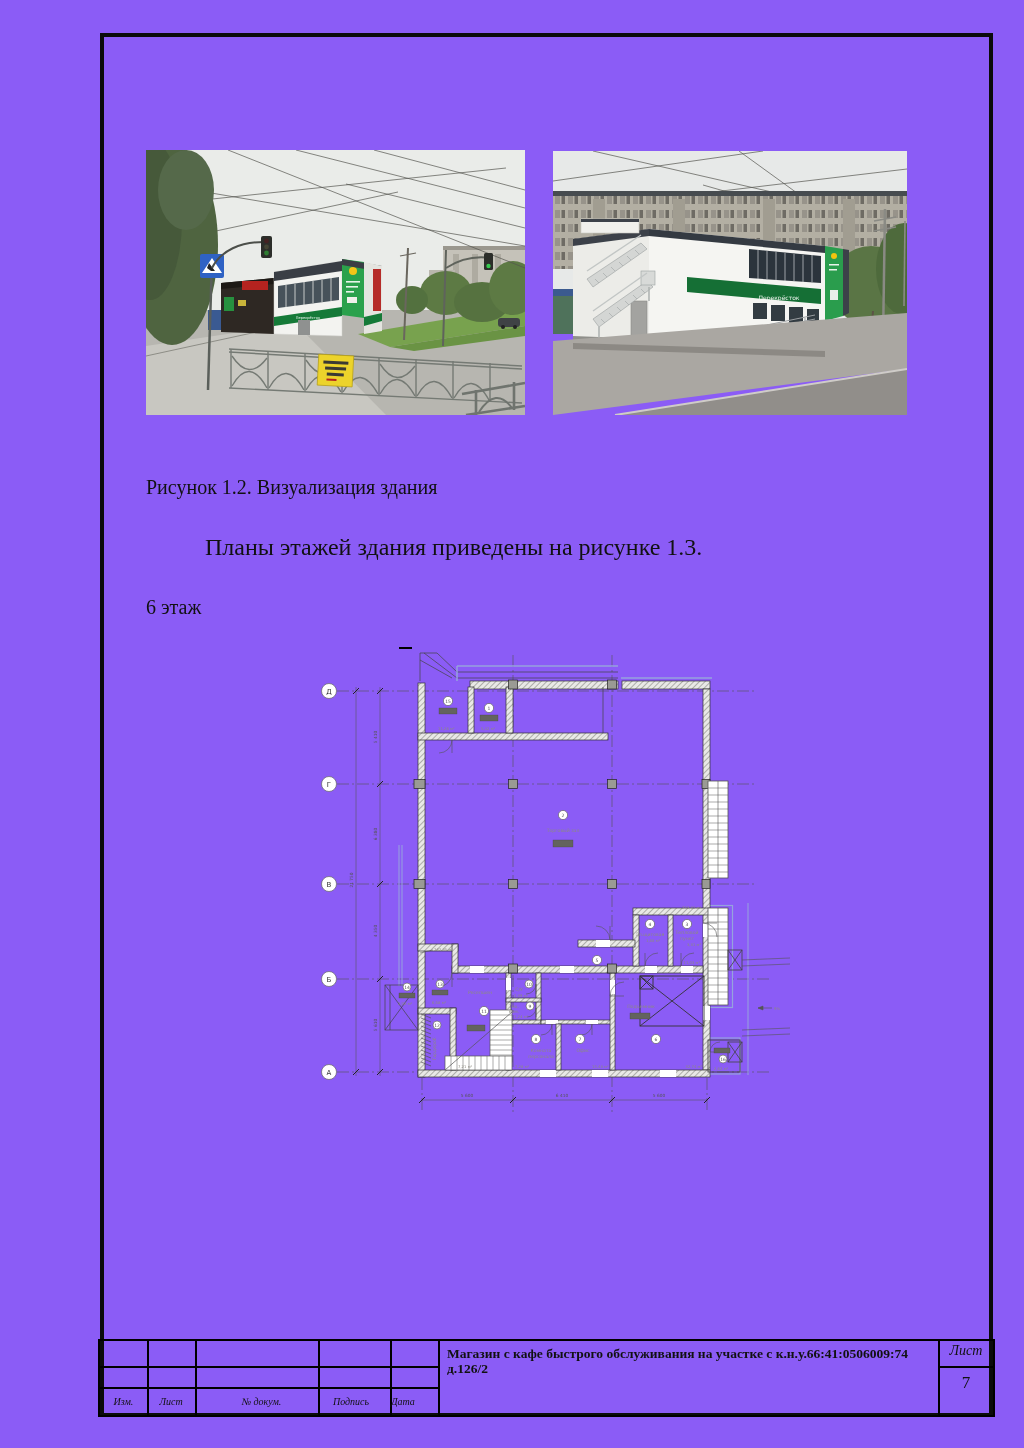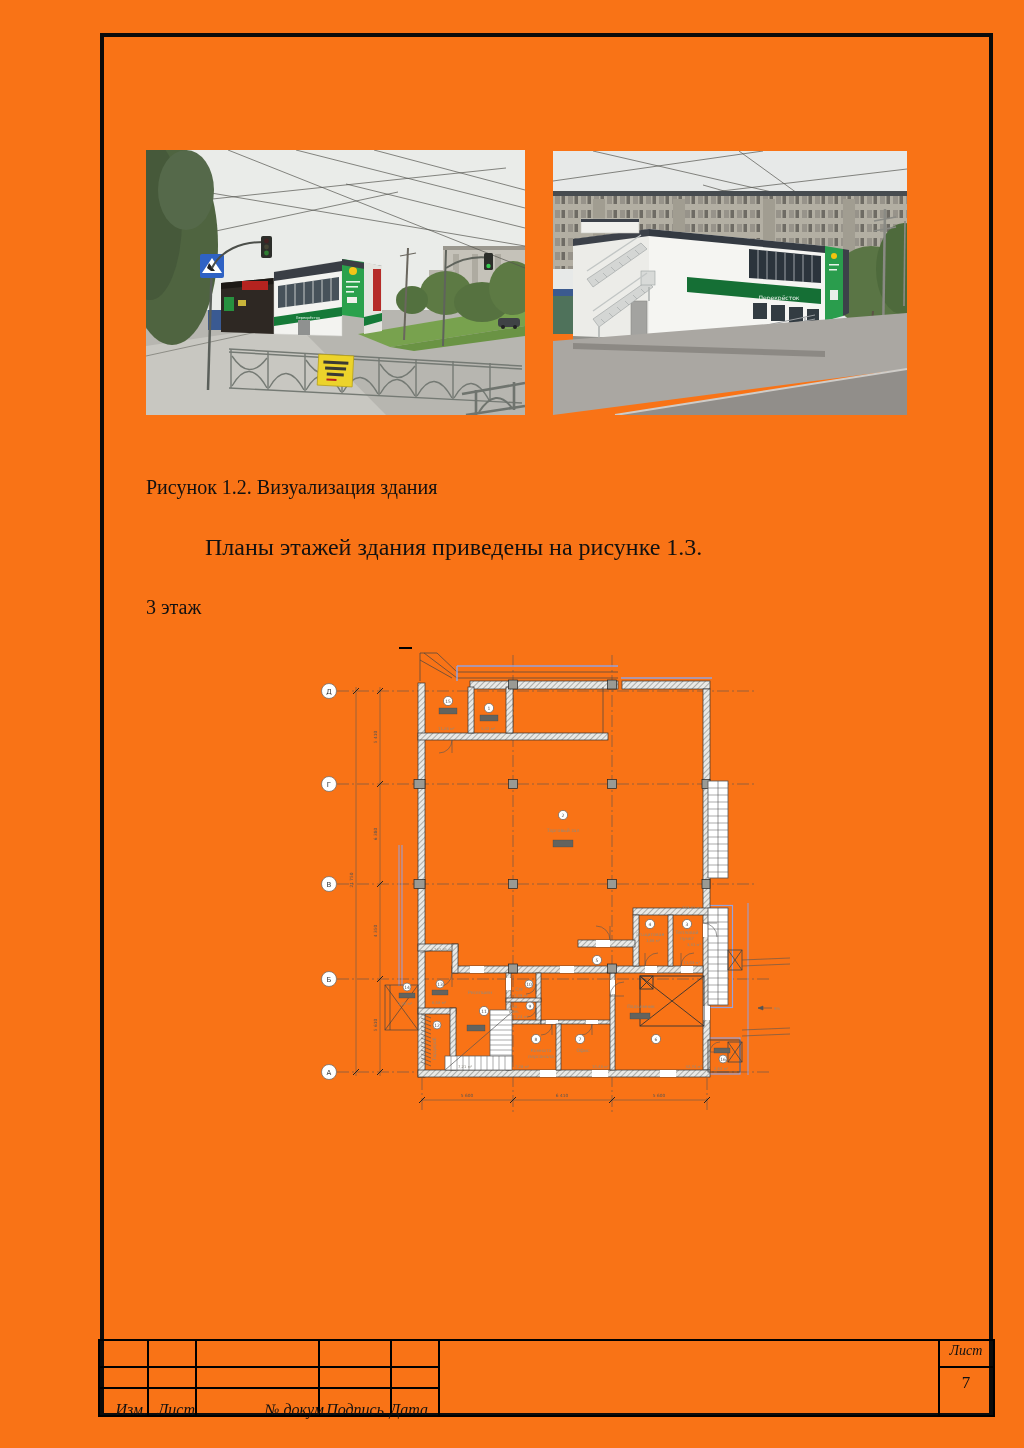--- a/index.html
+++ b/index.html
@@ -1,32 +1,32 @@
 <!DOCTYPE html>
 <html><head>
 <meta charset="utf-8">
 <style>
   html,body{margin:0;padding:0;background:#fff;}
-  .page{position:relative;width:1024px;height:1448px;background:#f97316;overflow:hidden;
+  .page{position:relative;width:1024px;height:1448px;background:#8b5cf6;overflow:hidden;
         font-family:"Liberation Serif",serif;color:#111;}
   .frame{position:absolute;left:100px;top:33px;width:893px;height:1384px;
          border:4px solid #0b0b0b;box-sizing:border-box;}
   .photo{position:absolute;}
   .photo svg{display:block;}
   .caption{position:absolute;left:146px;top:476px;font-size:20px;}
   .para{position:absolute;left:205px;top:534px;font-size:24px;}
   .floorlbl{position:absolute;left:146px;top:596px;font-size:20px;}
   .plan{position:absolute;left:315px;top:640px;}
   
   .tb{position:absolute;left:98px;top:1339px;width:897px;height:78px;
       border:2px solid #000;box-sizing:border-box;}
   .tb .v{position:absolute;top:0;bottom:0;width:2px;background:#000;}
   .tb .h{position:absolute;height:2px;background:#000;}
-  .tb .cell{position:absolute;font-style:italic;font-size:16px;text-align:right;
-            top:56px;height:28px;line-height:26px;}
+  .tb .cell{position:absolute;font-style:italic;font-size:10px;text-align:center;
+            top:48px;height:28px;line-height:26px;}
   .tb .title{position:absolute;left:347px;top:5px;width:484px;
              font-size:13.5px;font-weight:bold;line-height:15px;}
   .tb .sheet-h{position:absolute;left:839px;top:2px;width:54px;text-align:center;
                font-style:italic;font-size:14px;}
   .tb .sheet-n{position:absolute;left:839px;top:32px;width:54px;text-align:center;
                font-size:17px;}
   
   .wl{fill:url(#hat);stroke:#333;stroke-width:0.7;}
   .gap{fill:#fff;}
   .thin{stroke:#444;stroke-width:0.7;fill:none;}
@@ -305,21 +305,21 @@
       <polygon points="0,190 354,162 354,218 0,264" fill="#aaa7a2"></polygon>
       <polygon points="62,264 354,218 354,264" fill="#918e8a"></polygon>
       <line x1="354" y1="218" x2="62" y2="264" stroke="#cfccc8" stroke-width="2"></line>
       <polygon points="20,192 272,200 272,206 20,198" fill="#8c8984"></polygon>
     </g>
   </svg>
   </div>
 
   <div class="caption">Рисунок 1.2. Визуализация здания</div>
   <div class="para">Планы этажей  здания приведены на рисунке 1.3.</div>
-  <div class="floorlbl">3 этаж</div>
+  <div class="floorlbl">6 этаж</div>
 
   <svg class="plan" width="480" height="485" viewBox="315 640 480 485">
     <defs>
       <pattern id="hat" width="4" height="4" patternUnits="userSpaceOnUse" patternTransform="rotate(45)">
         <rect width="4" height="4" fill="#e9e9e6"></rect>
         <line x1="0" y1="0" x2="0" y2="4" stroke="#7b7b76" stroke-width="1.1"></line>
       </pattern>
     </defs>
 
     <g>
@@ -688,16 +688,17 @@
     <div class="v" style="left:338px"></div>
     <div class="v" style="left:838px"></div>
     <div class="h" style="top:25px;left:0;width:338px"></div>
     <div class="h" style="top:46px;left:0;width:338px"></div>
     <div class="h" style="top:25px;left:838px;width:55px"></div>
     <div class="cell" style="left:0;width:47px">Изм.</div>
     <div class="cell" style="left:47px;width:48px">Лист</div>
     <div class="cell" style="left:95px;width:133px">№ докум.</div>
     <div class="cell" style="left:218px;width:66px">Подпись</div>
     <div class="cell" style="left:290px;width:26px">Дата</div>
+    <div class="title">Магазин с кафе быстрого обслуживания на участке с к.н.у.66:41:0506009:74 д.126/2</div>
     <div class="sheet-h">Лист</div>
     <div class="sheet-n">7</div>
   </div>
 </div>
 
 </body></html>

